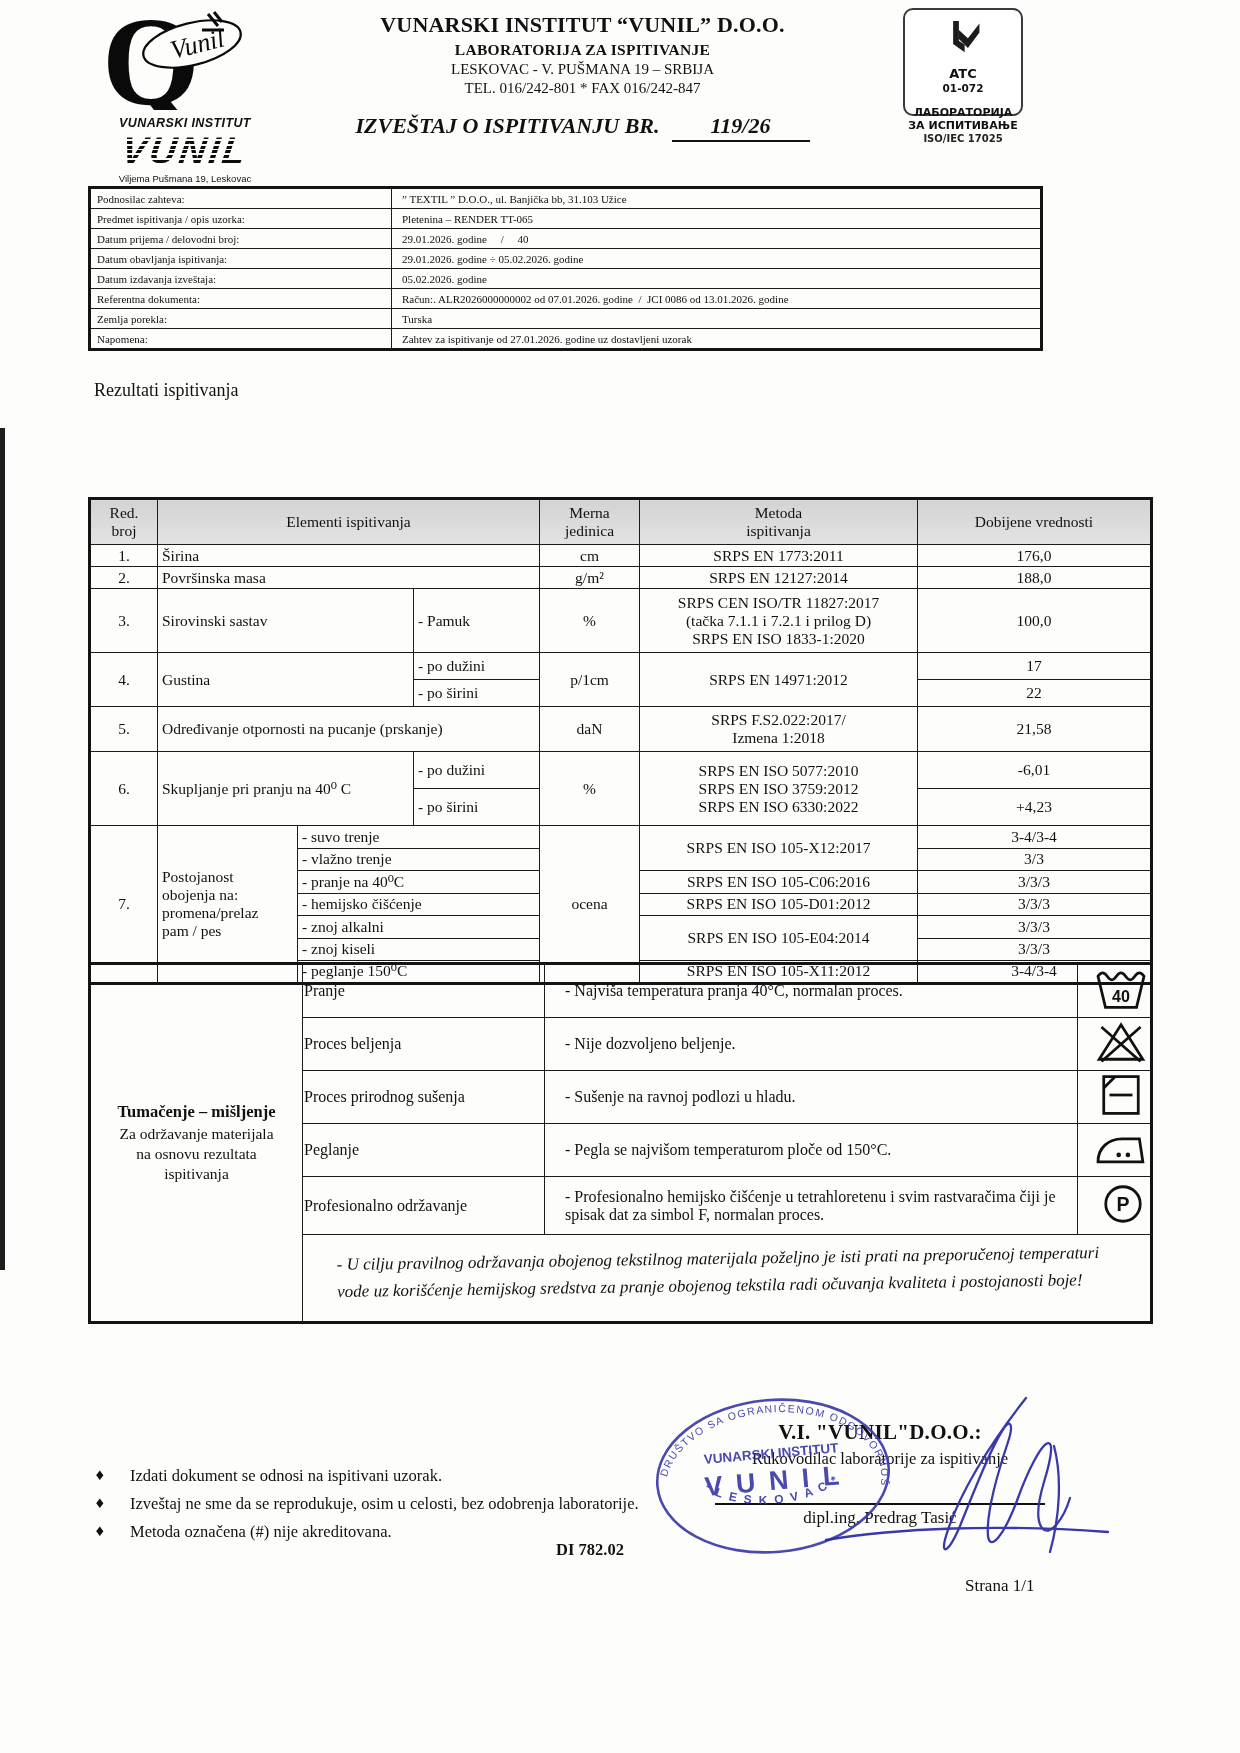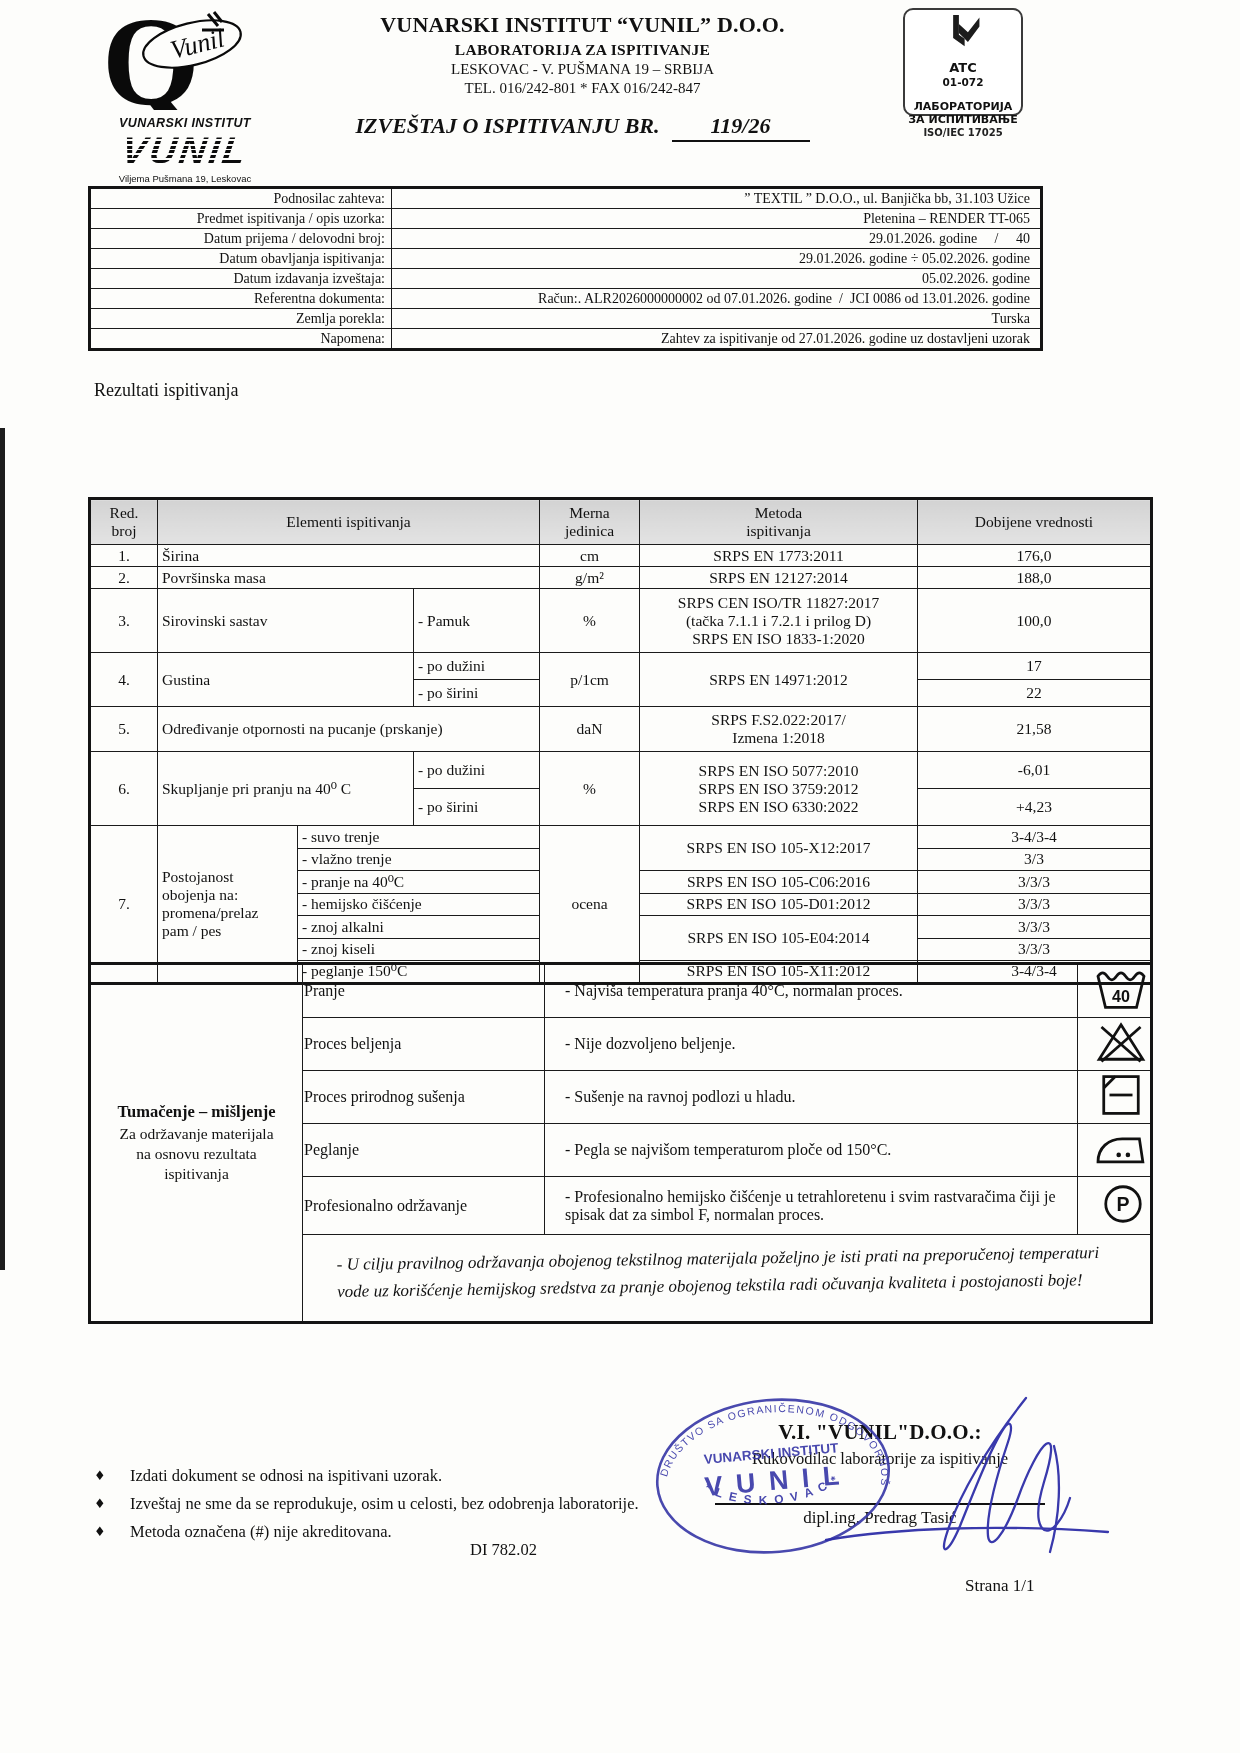--- a/index.html
+++ b/index.html
@@ -17,29 +17,29 @@
   .logo-addr{font:400 9.5px "Liberation Sans","DejaVu Sans",sans-serif;margin-top:1px;}
 
   .center-block{position:absolute;top:12px;left:295px;width:575px;text-align:center;}
   .org-name{font-size:22px;font-weight:700;letter-spacing:.2px;}
   .org-lab{font-size:15.5px;font-weight:700;margin-top:3px;letter-spacing:.3px;}
   .org-addr,.org-phone{font-size:15px;margin-top:2px;}
   .report-line{margin-top:16px;font-size:22px;font-weight:700;font-style:italic;white-space:nowrap;}
   .report-no{display:inline-block;min-width:110px;border-bottom:2.6px solid #111;padding:0 14px 1px 14px;margin-left:12px;font-style:italic;}
 
   .atc-badge{position:absolute;top:8px;left:903px;width:120px;height:108px;border:2px solid #3a3a3a;border-radius:10px;
-             background:#fff;text-align:center;font-family:"DejaVu Sans","Liberation Sans",sans-serif;box-sizing:border-box;}
+             background:#fff;text-align:center;font-family:"DejaVu Sans","Liberation Sans",sans-serif;padding-top:6px;box-sizing:border-box;}
   .atc-name{font-size:13px;font-weight:700;margin-top:0;}
   .atc-no{font-size:10.5px;font-weight:700;margin-top:1px;}
   .atc-lab{font-size:11px;font-weight:700;line-height:13px;margin-top:12px;}
   .atc-iso{font-size:10px;font-weight:700;margin-top:1px;color:#222;}
 
   
   table{border-collapse:collapse;table-layout:fixed;}
-  .info-table{position:absolute;top:186px;left:88px;width:952px;border:3.5px solid #141414;font-size:14px;text-align:right;}
+  .info-table{position:absolute;top:186px;left:88px;width:952px;border:3.5px solid #141414;font-size:11px;}
   .info-table td{border:1.6px solid #1b1b1b;height:19px;vertical-align:middle;}
   .info-label{padding:0 6px;}
   .info-value{padding:0 10px;white-space:pre-wrap;}
 
   .results-heading{position:absolute;top:380px;left:94px;font-size:18px;}
 
   
   .results-table{position:absolute;top:497px;left:88px;width:1062px;border:3px solid #141414;font-size:15.5px;}
   .results-table th,.results-table td{border:1.6px solid #1b1b1b;vertical-align:middle;padding:1px 4px;}
   .results-table thead tr{height:46px;}
@@ -70,21 +70,21 @@
   .sign-company{font-size:21px;font-weight:700;letter-spacing:.3px;}
   .sign-role{font-size:16.5px;margin-top:4px;}
   .sign-rule{width:330px;border-top:2px solid #111;margin:34px auto 3px auto;}
   .sign-name{font-size:17px;}
   .stamp-svg{position:absolute;top:1392px;left:648px;transform:rotate(-5deg);opacity:.92;}
   .signature-svg{position:absolute;top:1388px;left:818px;opacity:.95;}
 
   .foot-notes{position:absolute;top:1462px;left:94px;width:580px;font-size:16.5px;}
   .fn-row{display:flex;line-height:28px;}
   .fn-bullet{width:36px;font-family:"DejaVu Sans",sans-serif;font-size:13px;}
-  .doc-code{position:absolute;top:1540px;left:470px;width:240px;text-align:left;font-weight:400;font-size:16.5px;}
+  .doc-code{position:absolute;top:1540px;left:470px;width:240px;text-align:center;font-weight:700;font-size:16.5px;}
   .page-num{position:absolute;top:1576px;left:965px;font-size:17px;}
 </style>
 </head>
 <body>
 
 <div class="page">
   <div class="scan-edge"></div>
 
   <div class="logo-block">
     <svg width="178" height="106" viewBox="0 0 178 106">

